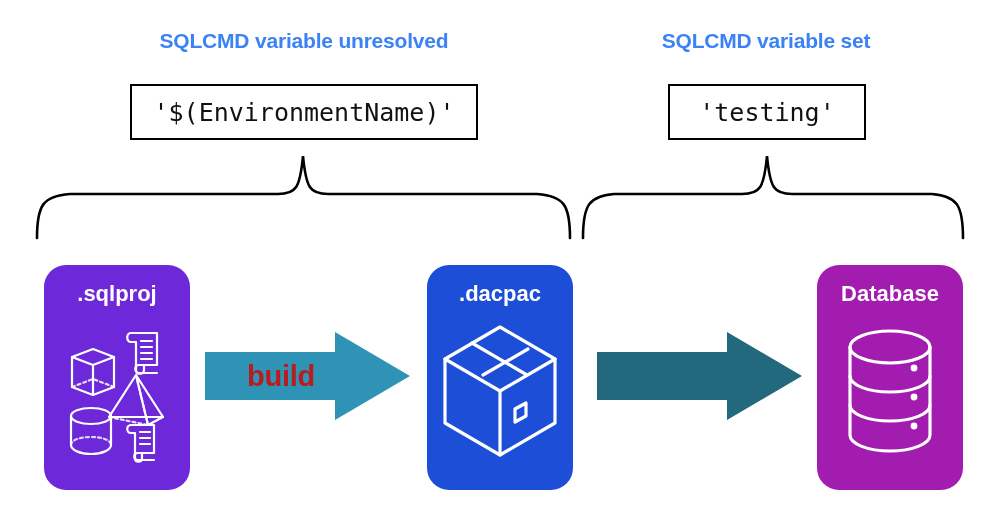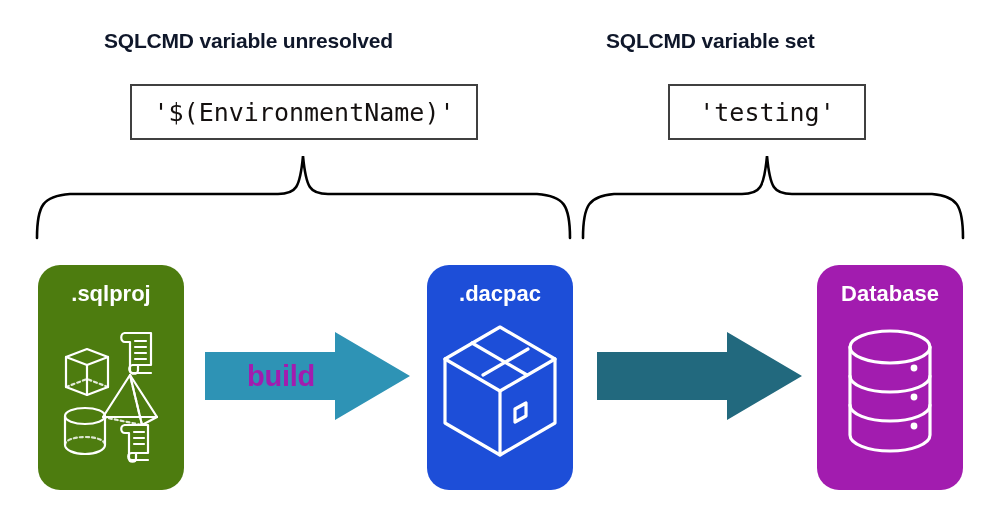--- a/index.html
+++ b/index.html
@@ -18,34 +18,34 @@
     background: #ffffff;
     overflow: hidden;
   }
 
   
   .heading {
     position: absolute;
     font-family: "Liberation Sans", sans-serif;
     font-weight: bold;
     font-size: 21px;
-    color: #0f172a;
-    text-align: left;
+    color: #3b82f6;
+    text-align: center;
     white-space: nowrap;
     letter-spacing: -0.2px;
   }
   #heading-left  { left: 104px; top: 29px; width: 400px; }
   #heading-right { left: 606px; top: 29px; width: 320px; }
 
   
   .code-box {
     position: absolute;
     box-sizing: border-box;
     background: #ffffff;
-    border: 2px solid #404040;
+    border: 2px solid #000000;
     display: flex;
     align-items: center;
     justify-content: center;
     font-family: "DejaVu Sans Mono", "Liberation Mono", monospace;
     font-size: 25px;
     color: #14100f;
     white-space: nowrap;
   }
   #code-box-left  { left: 130px; top: 84px; width: 348px; height: 56px; }
   #code-box-right { left: 668px; top: 84px; width: 198px; height: 56px; }
@@ -60,21 +60,21 @@
 
   
   .stage-box {
     position: absolute;
     border-radius: 22px;
     top: 265px;
     width: 146px;
     height: 225px;
     overflow: hidden;
   }
-  #stage-sqlproj  { left: 38px;  background: #4d7c0f; }
+  #stage-sqlproj  { left: 44px;  background: #6d28d9; }
   #stage-dacpac   { left: 427px; background: #1d4ed8; }
   #stage-database { left: 817px; background: #a21caf; }
 
   .stage-label {
     position: absolute;
     top: 16px;
     left: 0;
     width: 100%;
     text-align: center;
     font-family: "Liberation Sans", sans-serif;
@@ -106,21 +106,21 @@
     left: 0;
     top: 0;
     width: 152px;
     height: 92px;
     display: flex;
     align-items: center;
     justify-content: center;
     font-family: "Liberation Sans", sans-serif;
     font-weight: bold;
     font-size: 29px;
-    color: #a21caf;
+    color: #b91c1c;
     letter-spacing: -0.3px;
     white-space: nowrap;
     pointer-events: none;
   }
 </style>
 </head>
 <body>
 
 <div id="canvas">
 

